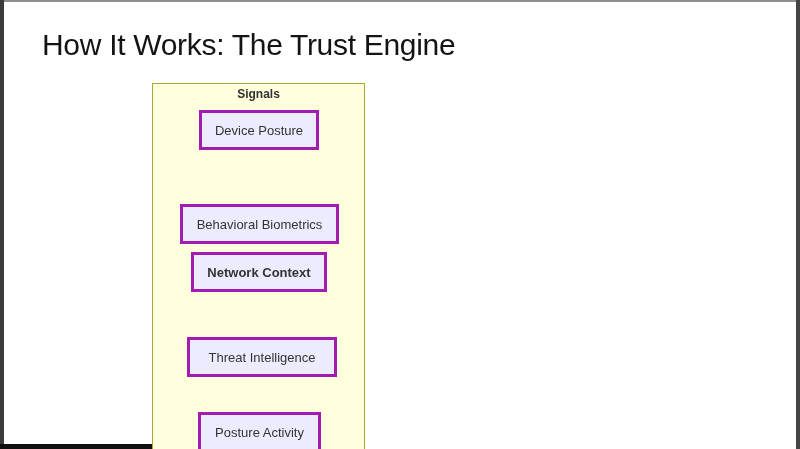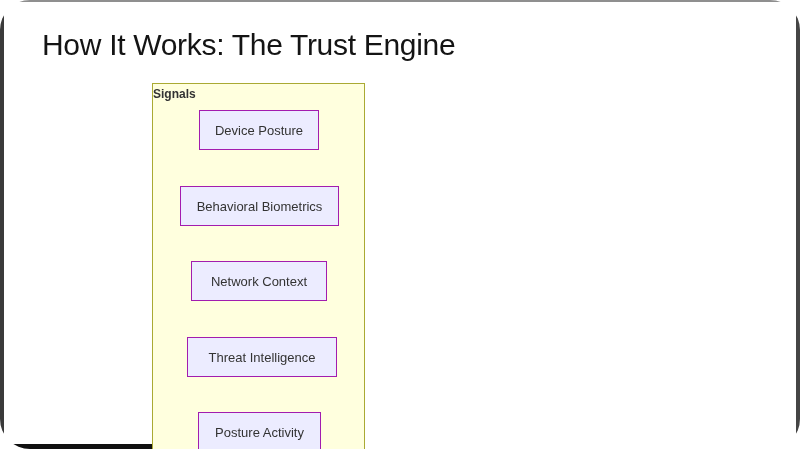--- a/index.html
+++ b/index.html
@@ -7,21 +7,20 @@
     padding: 0;
     background: #ffffff;
     font-family: "Liberation Sans", sans-serif;
   }
   .stage {
     position: relative;
     width: 800px;
     height: 449px;
     background: #ffffff;
     overflow: hidden;
-    border-radius: 30px;
   }
 
   
   .edge-top {
     position: absolute; top: 0; left: 0;
     width: 800px; height: 2px;
     background: #8f8f8f;
   }
   .edge-left {
     position: absolute; top: 0; left: 0;
@@ -61,42 +60,42 @@
     height: 382px; 
     background: #ffffde;
     border: 1px solid #aaaa33;
     box-sizing: border-box;
   }
   .signals-group-label {
     position: absolute;
     top: 3px;
     left: 0;
     width: 100%;
-    text-align: left;
+    text-align: center;
     font-size: 12px;
     font-weight: 700;
     color: #333333;
   }
 
   .node {
     position: absolute;
     height: 40px;
     background: #ececff;
-    border: 1px solid #a21caf;
+    border: 3px solid #a21caf;
     box-sizing: border-box;
     display: flex;
     align-items: center;
     justify-content: center;
     font-size: 13px;
     color: #333333;
     white-space: nowrap;
   }
   .node-1 { top: 26px;  left: 46px; width: 120px; }
-  .node-2 { top: 102px; left: 27px; width: 159px; }
-  .node-3 { top: 177px; left: 38px; width: 136px; }
+  .node-2 { top: 120px; left: 27px; width: 159px; }
+  .node-3 { top: 168px; left: 38px; width: 136px; font-weight: bold; }
   .node-4 { top: 253px; left: 34px; width: 150px; }
   .node-5 { top: 328px; left: 45px; width: 123px; }
 </style>
 </head>
 <body>
 
 <div class="stage">
 
   <div class="edge-top"></div>
   <div class="edge-left"></div>

